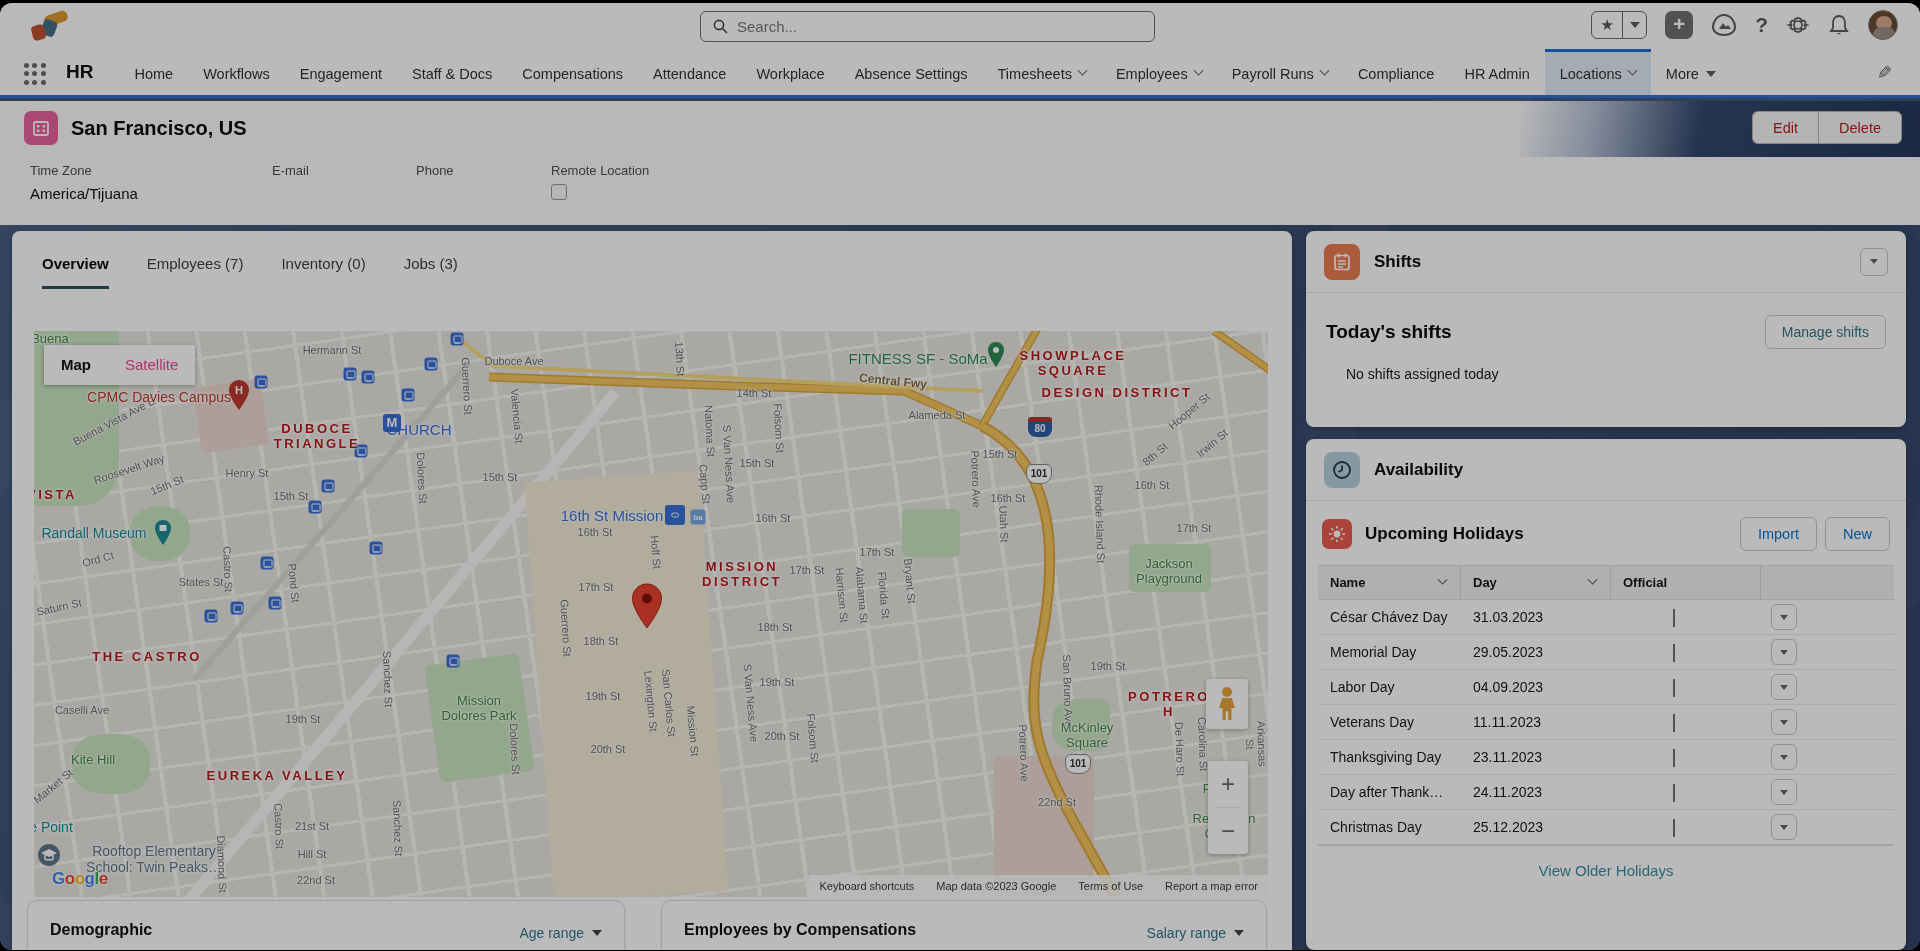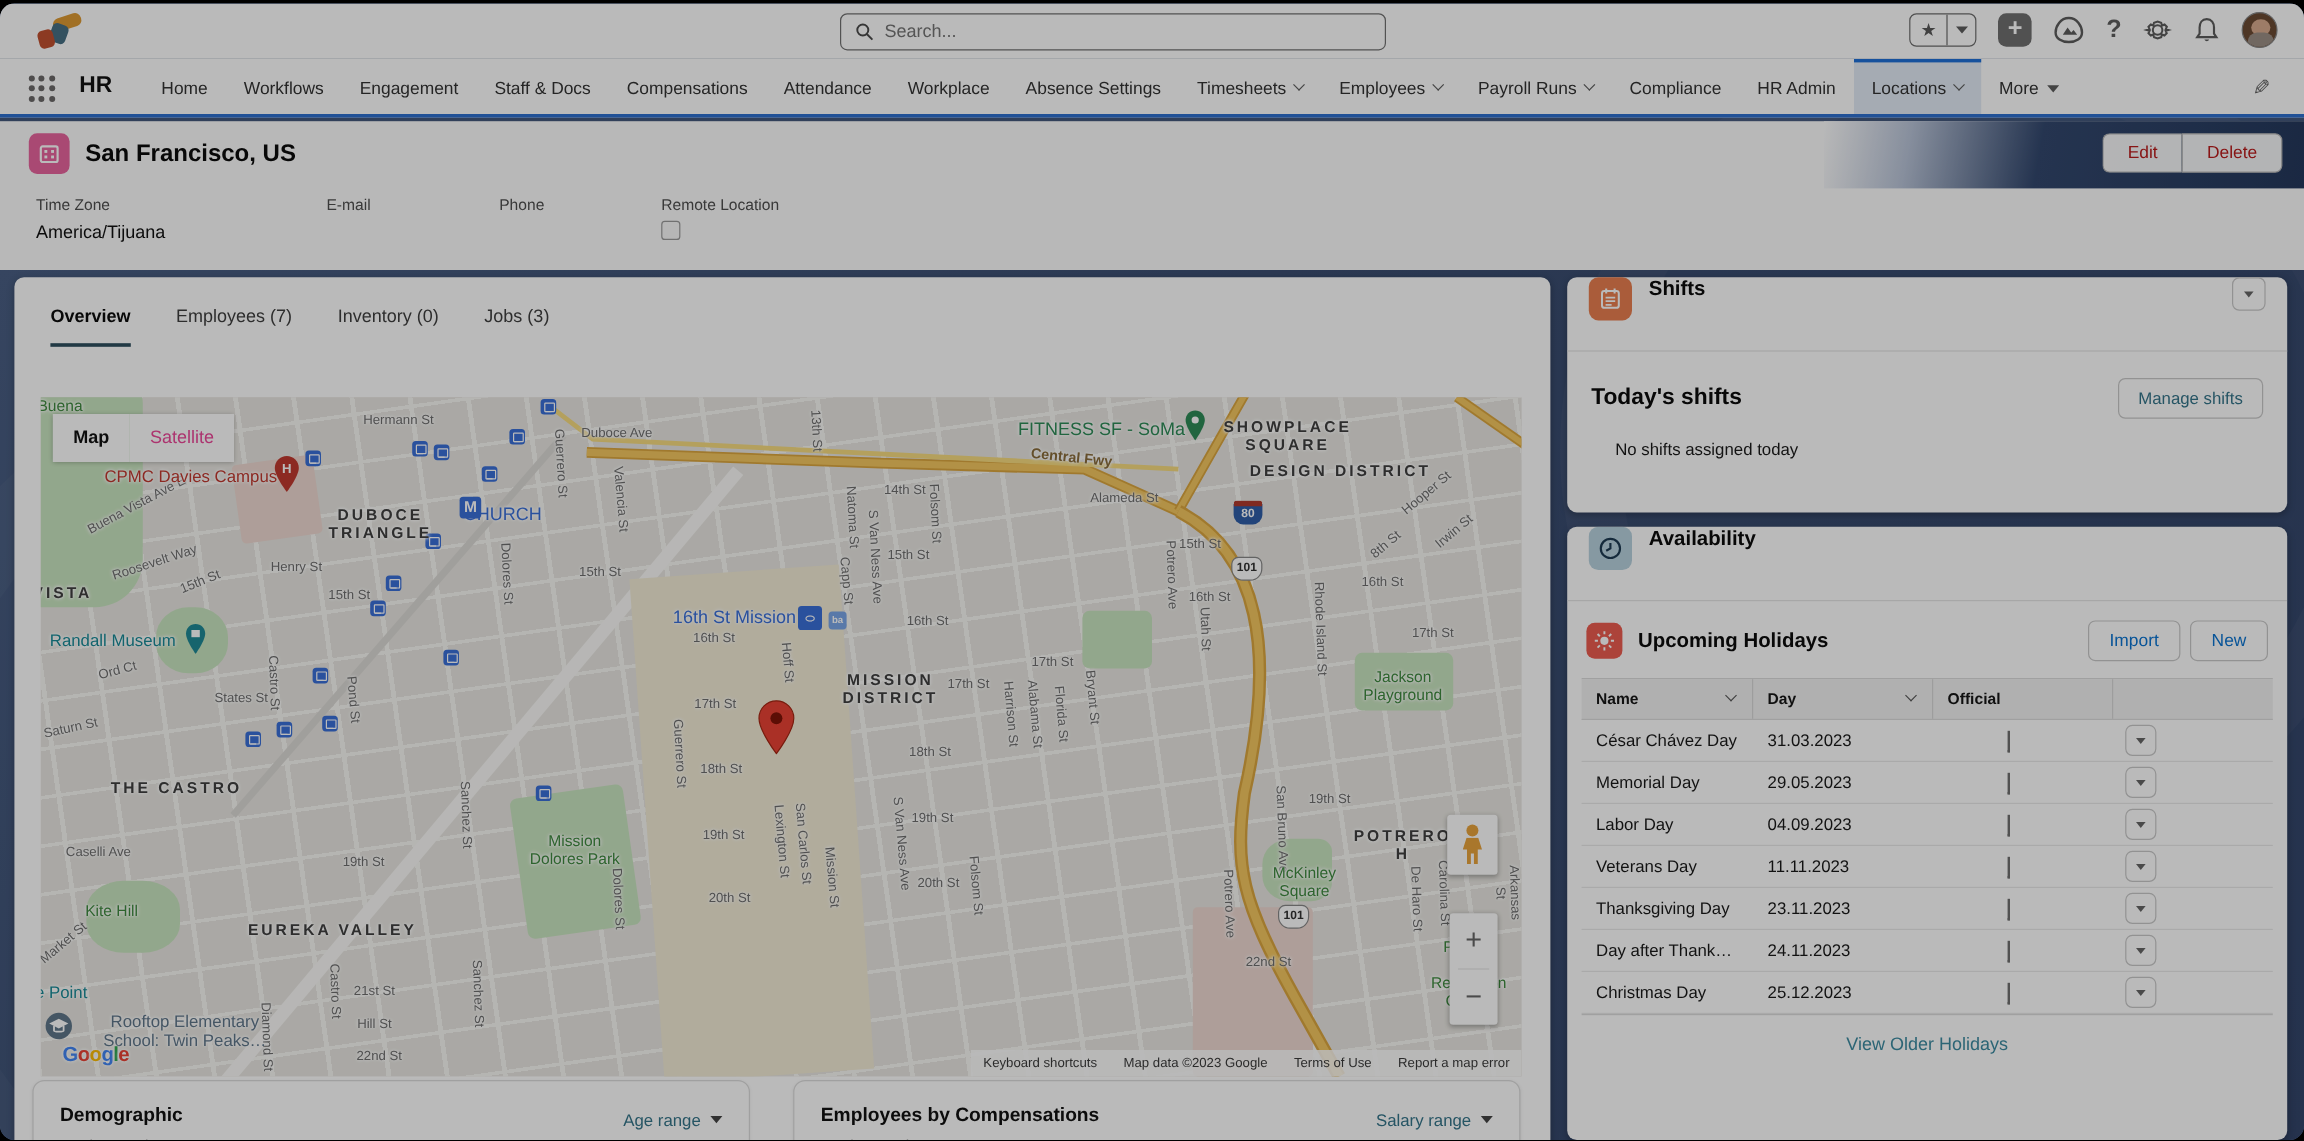--- a/index.html
+++ b/index.html
@@ -77,21 +77,21 @@
       repeating-linear-gradient(0deg, transparent 0 37px, #fbfaf8 37px 40px); opacity:.9; }
   .mdiag { position:absolute; background:#fbfaf8; }
   .park { position:absolute; background:#c9e5c0; border-radius:6px; }
   .pinkzone { position:absolute; background:#efd9d2; border-radius:4px; }
   .paleyellow { position:absolute; background:#f3ecd6; }
   .roadsvg { position:absolute; left:0; top:0; z-index:3; }
   .mlabels { position:absolute; inset:0; z-index:5; }
   .mlabels span { position:absolute; transform:translate(-50%,-50%); white-space:pre-line; text-align:center;
      text-shadow:0 0 2px #fff,0 0 3px #fff,0 0 4px #fff; }
   .ml-st  { font-size:11px; color:#6e6e6e; }
-  .ml-nb  { font-size:13px; color:#404040; letter-spacing:2.5px; font-weight:bold; }
+  .ml-nb  { font-size:13px; color:#b91c1c; letter-spacing:2.5px; font-weight:bold; }
   .ml-pk  { font-size:13px; color:#3e8a3e; }
   .ml-red { font-size:14px; color:#c0392f; }
   .ml-teal{ font-size:14px; color:#198a96; }
   .ml-grn { font-size:15px; color:#2e8b57; }
   .ml-blue{ font-size:15px; color:#3a6fd8; }
   .ml-sch { font-size:14px; color:#5f768a; }
   .ml-fwy { font-size:12px; color:#8a6d3b; font-weight:bold; }
   .tricon { position:absolute; width:13px; height:13px; background:#3a6fd8; border-radius:3px; z-index:4; transform:translate(-50%,-50%); }
   .tricon::before { content:""; position:absolute; left:3px; top:2.5px; width:7px; height:6px; border:1px solid #fff; border-radius:1px; }
   .tricon::after { content:""; position:absolute; left:4px; bottom:2px; width:5px; height:1.5px; background:#fff; }
@@ -117,21 +117,21 @@
   
   .subcard { position:absolute; top:669px; height:110px; background:#fff; border:1px solid #dcdcdc; border-radius:10px; box-shadow:0 1px 3px rgba(0,0,0,.08); padding:20px 22px; }
   .subcard .sctitle { font-size:16px; font-weight:bold; color:#111; }
   .subcard .sctotal { font-size:13px; color:#3e3e3c; margin-top:8px; }
   .scfilter { position:absolute; right:22px; top:24px; display:flex; align-items:center; gap:8px; font-size:14px; color:#35758a; }
   .scfilter .caret { border-top-color:#444; }
 
   
   .shiftscard { left:1306px; top:228px; width:600px; height:196px; }
   .availcard  { left:1306px; top:436px; width:600px; height:511px; overflow:hidden; }
-  .cardhead { display:flex; align-items:flex-start; gap:14px; height:62px; padding:0 18px; border-bottom:1px solid #e5e5e5; }
+  .cardhead { display:flex; align-items:center; gap:14px; height:62px; padding:0 18px; border-bottom:1px solid #e5e5e5; }
   .cicon { width:36px; height:36px; border-radius:8px; display:flex; align-items:center; justify-content:center; flex:none; }
   .ctitle { font-size:17px; font-weight:bold; color:#0c0c0c; }
   .menubtn { margin-left:auto; width:28px; height:28px; border:1px solid #c9c9c9; border-radius:6px; background:#fff; display:flex; align-items:center; justify-content:center; }
   .menubtn .caret { border-top-color:#666; border-left-width:4.5px; border-right-width:4.5px; border-top-width:5.5px; }
   .shiftbody { padding:22px 20px 0; }
   .shiftrow { display:flex; align-items:center; justify-content:space-between; }
   .todayhead { font-size:19px; font-weight:bold; color:#0c0c0c; }
   .obtn { height:34px; padding:0 16px; background:#fff; border:1px solid #c9c9c9; border-radius:6px; font-size:14px; color:#35758a; }
   .noshift { font-size:14px; color:#1b1b1b; margin:17px 0 0 20px; }
 
@@ -350,21 +350,21 @@
           <span class="ml-st" style="left: 433px; top: 55px; transform: translate(-50%, -50%) rotate(87deg);">Guerrero St</span>
           <span class="ml-st" style="left: 532px; top: 297px; transform: translate(-50%, -50%) rotate(87deg);">Guerrero St</span>
           <span class="ml-st" style="left: 388px; top: 147px; transform: translate(-50%, -50%) rotate(87deg);">Dolores St</span>
           <span class="ml-st" style="left: 481px; top: 418px; transform: translate(-50%, -50%) rotate(87deg);">Dolores St</span>
           <span class="ml-st" style="left: 213px; top: 142px;">Henry St</span>
           <span class="ml-st" style="left: 257px; top: 165px;">15th St</span>
           <span class="ml-st" style="left: 466px; top: 146px;">15th St</span>
           <span class="ml-st" style="left: 133px; top: 154px; transform: translate(-50%, -50%) rotate(-22deg);">15th St</span>
           <span class="ml-st" style="left: 95px; top: 138px; transform: translate(-50%, -50%) rotate(-18deg);">Roosevelt Way</span>
           <span class="ml-st" style="left: 80px; top: 90px; transform: translate(-50%, -50%) rotate(-28deg);">Buena Vista Ave E</span>
-          <span class="ml-st" style="left: 720px; top: 78px;">14th St</span>
+          <span class="ml-st" style="left: 720px; top: 62px;">14th St</span>
           <span class="ml-st" style="left: 723px; top: 132px;">15th St</span>
           <span class="ml-st" style="left: 966px; top: 123px;">15th St</span>
           <span class="ml-st" style="left: 903px; top: 84px;">Alameda St</span>
           <span class="ml-st" style="left: 739px; top: 187px;">16th St</span>
           <span class="ml-st" style="left: 974px; top: 167px;">16th St</span>
           <span class="ml-st" style="left: 1118px; top: 154px;">16th St</span>
           <span class="ml-st" style="left: 561px; top: 201px;">16th St</span>
           <span class="ml-st" style="left: 622px; top: 221px; transform: translate(-50%, -50%) rotate(85deg);">Hoff St</span>
           <span class="ml-st" style="left: 562px; top: 256px;">17th St</span>
           <span class="ml-st" style="left: 773px; top: 239px;">17th St</span>

